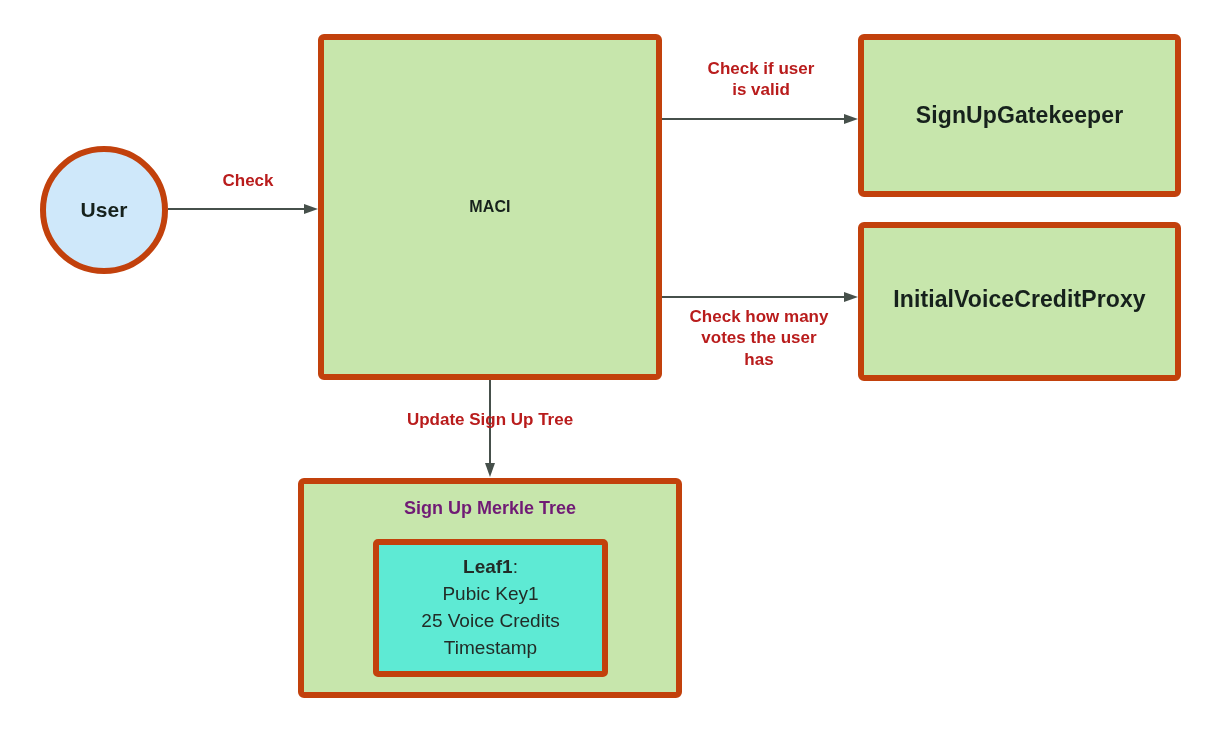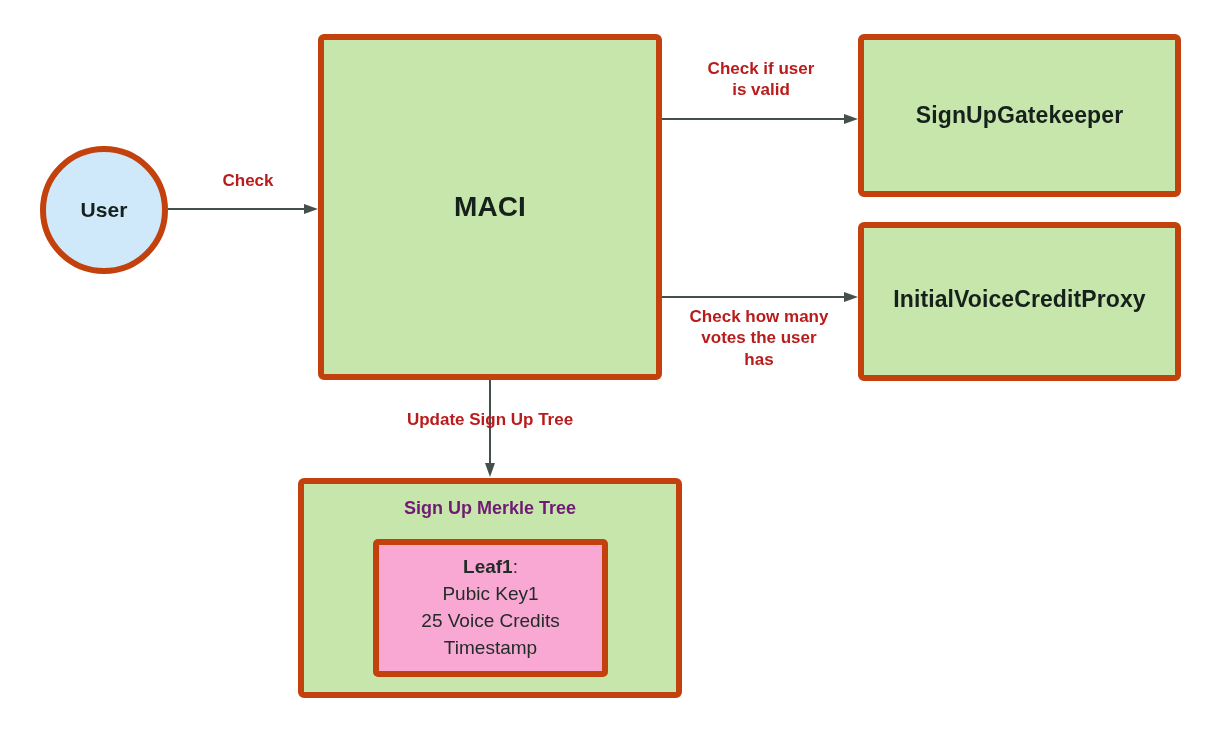--- a/index.html
+++ b/index.html
@@ -25,38 +25,38 @@
     border: 6px solid #c2410c;
     border-radius: 6px;
     display: flex;
     align-items: center;
     justify-content: center;
     text-align: center;
     color: #16211c;
   }
   .node.green  { background: #c7e6ac; }
   .node.blue   { background: #cfe8fa; border-radius: 50%; }
-  .node.white  { background: #f9a8d4; }
+  .node.white  { background: #5eead4; }
 
   .node-label {
     font-weight: bold;
     line-height: 1.15;
     letter-spacing: 0.1px;
   }
 
   
   #user-node {
     left: 40px; top: 146px; width: 128px; height: 128px;
   }
   #user-node .node-label { font-size: 21px; }
 
   #maci-node {
     left: 318px; top: 34px; width: 344px; height: 346px;
   }
-  #maci-node .node-label { font-size: 28px; }
+  #maci-node .node-label { font-size: 16px; }
 
   #gatekeeper-node {
     left: 858px; top: 34px; width: 323px; height: 163px;
   }
   #gatekeeper-node .node-label { font-size: 23px; }
 
   #voicecredit-node {
     left: 858px; top: 222px; width: 323px; height: 159px;
     align-items: flex-start;
   }

